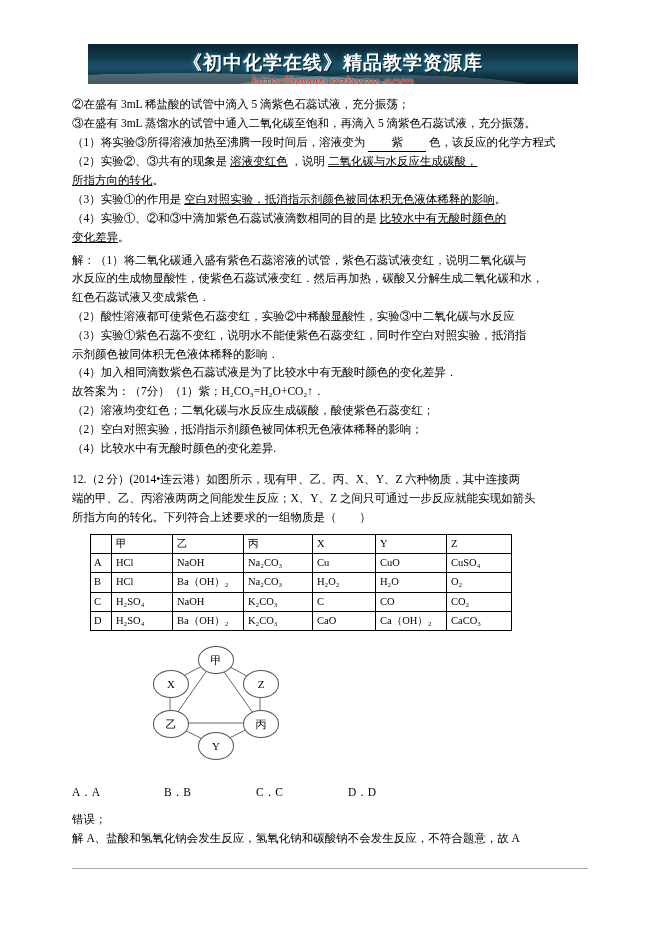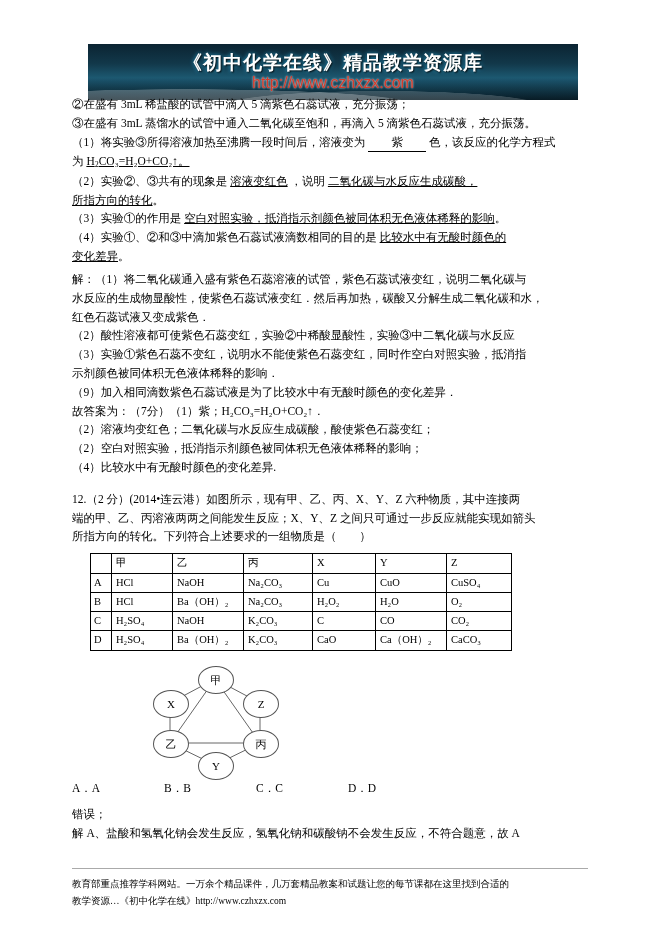--- a/index.html
+++ b/index.html
@@ -22,21 +22,21 @@
     height: 935px;
     box-sizing: border-box;
     padding: 0 62px 0 72px;
   }
   
   .banner {
     position: absolute;
     left: 88px;
     top: 44px;
     width: 490px;
-    height: 56px;
+    height: 40px;
     background: linear-gradient(to bottom, #0b2432 0%, #12384a 35%, #1c5870 60%, #0d2b3a 100%);
     overflow: hidden;
   }
   .banner .waves {
     position: absolute;
     left: 0; bottom: 0;
     width: 100%;
     height: 22px;
     background:
       radial-gradient(ellipse at 20% 120%, rgba(255,255,255,0.25) 0 40%, transparent 41%),
@@ -128,21 +128,21 @@
     height: 26px;
     border: 1px solid #555;
     border-radius: 50%;
     text-align: center;
     line-height: 26px;
     font-size: 11px;
     background: #fff;
     z-index: 2;
   }
   .choices {
-    margin-top: 4px;
+    margin-top: 28px;
     display: flex;
     font-size: 11.5px;
   }
   .choices span { display: inline-block; }
   .ch { width: 92px; }
   
   .footer {
     position: absolute;
     left: 72px;
     top: 876px;
@@ -173,24 +173,20 @@
   <div class="content">
 
     <p>②在盛有 3mL 稀盐酸的试管中滴入 5 滴紫色石蕊试液，充分振荡；</p>
     <p>③在盛有 3mL 蒸馏水的试管中通入二氧化碳至饱和，再滴入 5 滴紫色石蕊试液，充分振荡。</p>
 
     <p>
       <span>（1）将实验③所得溶液加热至沸腾一段时间后，溶液变为</span>
       <span class="ublank">紫</span>
       <span>色，该反应的化学方程式</span>
     </p>
-    <p>
-      <span>为</span>
-      <span class="u"><span>H</span><span class="sub">2</span><span>CO₃=H₂O+CO₂↑。</span></span>
-    </p>
 
     <p>
       <span>（2）实验②、③共有的现象是</span>
       <span class="u">溶液变红色</span>
       <span>，说明</span>
       <span class="u">二氧化碳与水反应生成碳酸，</span>
     </p>
     <p>
       <span class="u">所指方向的转化</span><span>。</span>
     </p>
@@ -209,21 +205,21 @@
     </p>
 
     <div class="gap-sm"></div>
 
     <p><span>解：</span><span>（1）将二氧化碳通入盛有紫色石蕊溶液的试管，紫色石蕊试液变红，说明二氧化碳与</span></p>
     <p>水反应的生成物显酸性，使紫色石蕊试液变红．然后再加热，碳酸又分解生成二氧化碳和水，</p>
     <p>红色石蕊试液又变成紫色．</p>
     <p>（2）酸性溶液都可使紫色石蕊变红，实验②中稀酸显酸性，实验③中二氧化碳与水反应</p>
     <p>（3）实验①紫色石蕊不变红，说明水不能使紫色石蕊变红，同时作空白对照实验，抵消指</p>
     <p>示剂颜色被同体积无色液体稀释的影响．</p>
-    <p>（9）加入相同滴数紫色石蕊试液是为了比较水中有无酸时颜色的变化差异．</p>
+    <p>（4）加入相同滴数紫色石蕊试液是为了比较水中有无酸时颜色的变化差异．</p>
     <p>故答案为：（7分）（1）紫；H₂CO₃=H₂O+CO₂↑．</p>
     <p>（2）溶液均变红色；二氧化碳与水反应生成碳酸，酸使紫色石蕊变红；</p>
     <p>（2）空白对照实验，抵消指示剂颜色被同体积无色液体稀释的影响；</p>
     <p>（4）比较水中有无酸时颜色的变化差异.</p>
 
     <div class="q12">
       <p>12.（2 分）(2014•连云港）如图所示，现有甲、乙、丙、X、Y、Z 六种物质，其中连接两</p>
       <p>端的甲、乙、丙溶液两两之间能发生反应；X、Y、Z 之间只可通过一步反应就能实现如箭头</p>
       <p>所指方向的转化。下列符合上述要求的一组物质是（　　）</p>
 
@@ -300,18 +296,14 @@
       </div>
 
       <div class="gap"></div>
       <p>错误；</p>
       <p>解 A、盐酸和氢氧化钠会发生反应，氢氧化钠和碳酸钠不会发生反应，不符合题意，故 A</p>
     </div>
 
   </div>
 
   <div class="hr"></div>
-  <div class="footer">
-    <div>教育部重点推荐学科网站。一万余个精品课件，几万套精品教案和试题让您的每节课都在这里找到合适的</div>
-    <div>教学资源…《初中化学在线》http://www.czhxzx.com</div>
-  </div>
 
 </div>
 
 </body></html>

